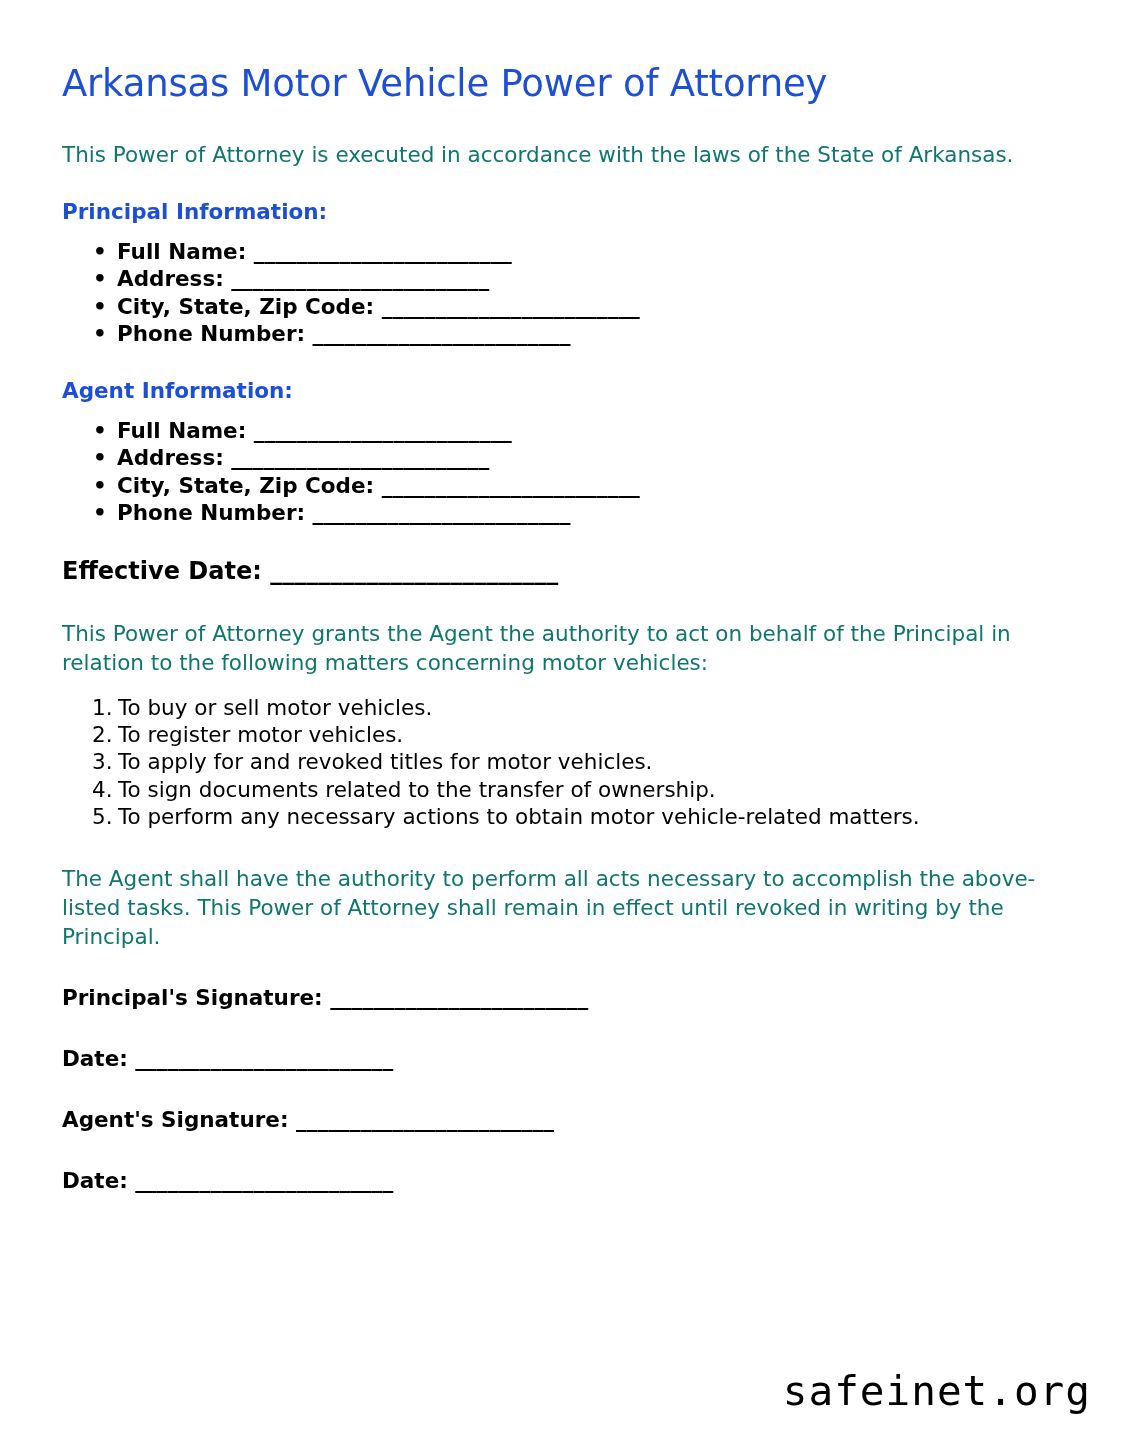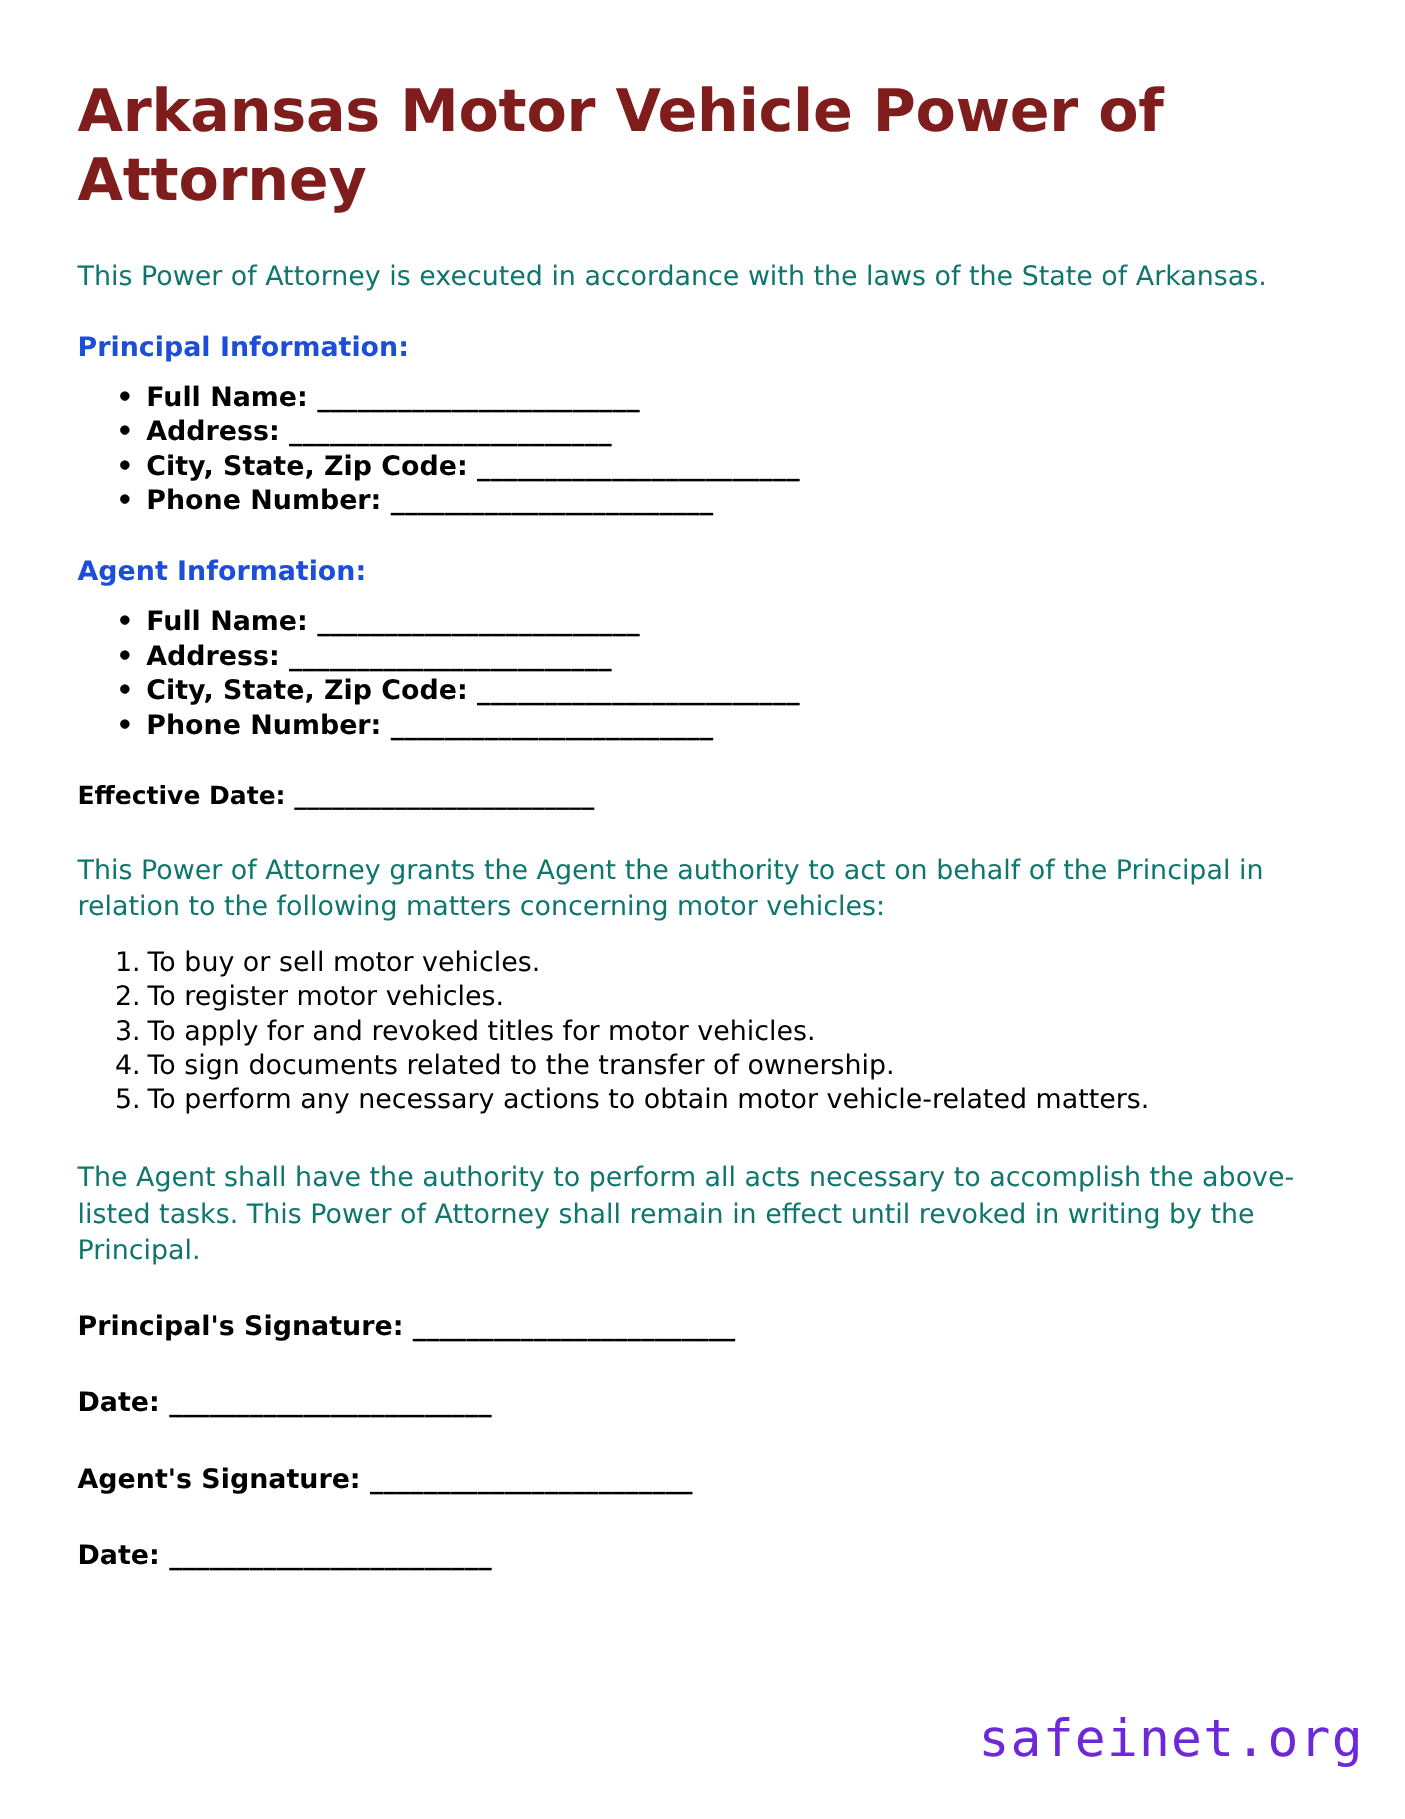--- a/index.html
+++ b/index.html
@@ -27,26 +27,26 @@
   }
 
   .content {
     position: absolute;
     left: 62px;
     top: 62px;
     width: 1000px;
   }
 
   h1.doc-title {
-    font-size: 47px;
+    font-size: 37px;
     line-height: 1.18;
-    font-weight: bold;
+    font-weight: normal;
     margin: 0 0 0 0;
     letter-spacing: -0.2px;
-    color: #7f1d1d;
+    color: #1d4ed8;
     max-width: 880px;
   }
 
   p.para {
     font-size: 21.5px;
     line-height: 1.35;
     margin: 34px 0 0 0;
     color: #0f766e;
     font-weight: normal;
   }
@@ -80,21 +80,21 @@
     font-size: 21.5px;
     line-height: 1.28;
   }
 
   .blank {
     font-weight: bold;
     letter-spacing: 0px;
   }
 
   .inline-field {
-    font-size: 20px;
+    font-size: 24px;
     font-weight: bold;
     margin: 30px 0 0 0;
     white-space: nowrap;
   }
 
   ol.task-list {
     list-style: none;
     counter-reset: tasknum;
     margin: 17px 0 0 0;
     padding: 0;
@@ -132,21 +132,21 @@
   .sig-line:last-child {
     margin-bottom: 0;
   }
 
   .watermark {
     position: absolute;
     right: 33px;
     bottom: 40px;
     font-family: "DejaVu Sans Mono", monospace;
     font-size: 41px;
-    color: #6d28d9;
+    color: #000000;
     letter-spacing: 1px;
     white-space: nowrap;
     user-select: none;
   }
 </style>
 </head>
 <body>
 
 <div class="page">
   <div class="content">

